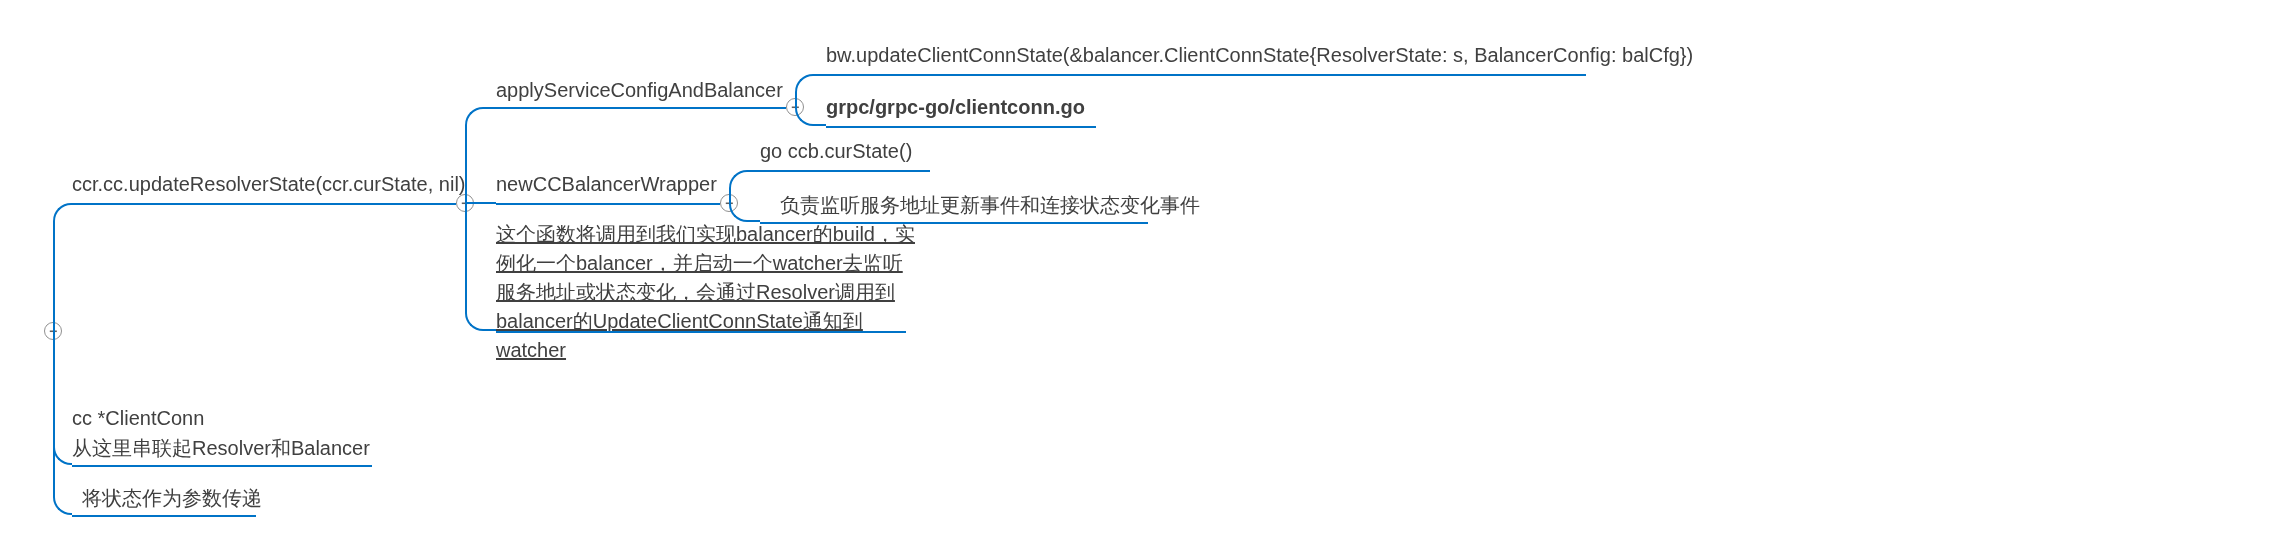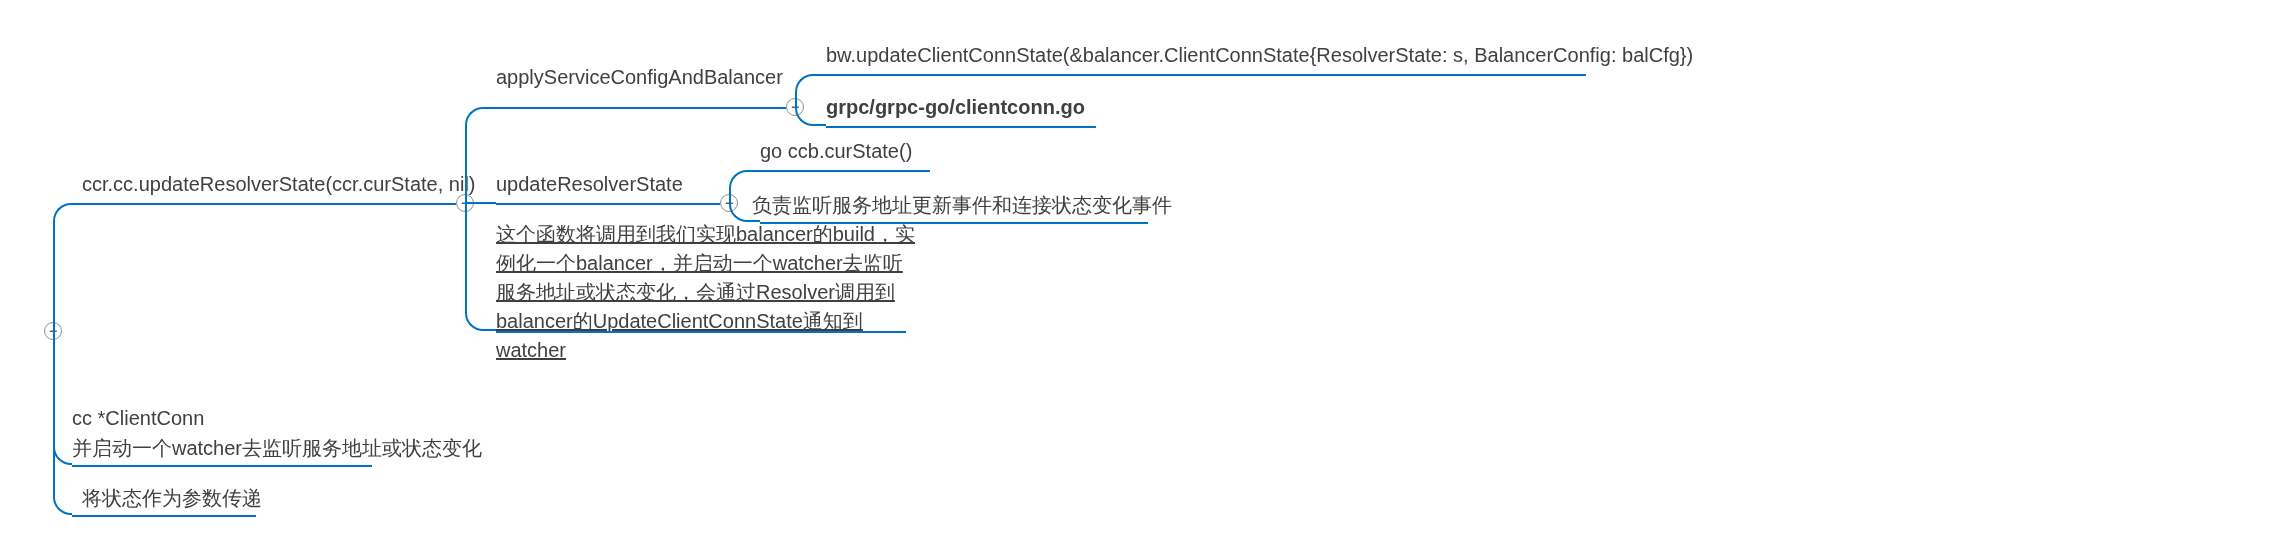--- a/index.html
+++ b/index.html
@@ -56,65 +56,65 @@
     width: 420px;
     line-height: 1.45;
     text-decoration: underline;
   }
 </style>
 </head>
 <body>
 
 <div class="toggle" style="left:8px; top:286px;">−</div>
 
-<div class="node" style="left:46px; top:137px;">ccr.cc.updateResolverState(ccr.curState, nil)</div>
+<div class="node" style="left:36px; top:137px;">ccr.cc.updateResolverState(ccr.curState, nil)</div>
 <div class="underline" style="left:36px; top:167px; width:384px;"></div>
 
 <div class="curve-top" style="left:17px; top:167px; width:19px; height:128px;"></div>
 
 <div class="curve" style="left:17px; top:295px; width:19px; height:134px;"></div>
 
 <div class="curve" style="left:17px; top:295px; width:19px; height:184px;"></div>
 
 <div class="node" style="left:36px; top:371px;">cc *ClientConn</div>
-<div class="node" style="left:36px; top:399px;">并启动一个watcher去监听服务地址或状态变化</div>
+<div class="node" style="left:36px; top:399px;">从这里串联起Resolver和Balancer</div>
 <div class="underline" style="left:36px; top:429px; width:300px;"></div>
 
 <div class="node" style="left:46px; top:449px;">将状态作为参数传递</div>
 <div class="underline" style="left:36px; top:479px; width:184px;"></div>
 
 <div class="toggle" style="left:420px; top:158px;">−</div>
 
 <div class="curve-top" style="left:429px; top:71px; width:31px; height:96px;"></div>
 
 <div class="curve" style="left:429px; top:166px; width:31px; height:2px; border-bottom-left-radius:6px;"></div>
 <div class="underline" style="left:429px; top:167px; width:31px; height:1px;"></div>
 
 <div class="curve" style="left:429px; top:167px; width:31px; height:128px;"></div>
 
-<div class="node" style="left:460px; top:30px;">applyServiceConfigAndBalancer</div>
+<div class="node" style="left:460px; top:43px;">applyServiceConfigAndBalancer</div>
 <div class="underline" style="left:460px; top:71px; width:290px;"></div>
 <div class="toggle" style="left:750px; top:62px;">−</div>
 
 <div class="curve-top" style="left:759px; top:38px; width:31px; height:33px;"></div>
 <div class="curve" style="left:759px; top:71px; width:31px; height:19px;"></div>
 
 <div class="node" style="left:790px; top:8px;">bw.updateClientConnState(&amp;balancer.ClientConnState{ResolverState: s, BalancerConfig: balCfg})</div>
 <div class="underline" style="left:790px; top:38px; width:760px;"></div>
 
 <div class="node" style="left:790px; top:60px;font-weight:bold;">grpc/grpc-go/clientconn.go</div>
 <div class="underline" style="left:790px; top:90px; width:270px;"></div>
 
-<div class="node" style="left:460px; top:137px;">updateResolverState</div>
+<div class="node" style="left:460px; top:137px;">newCCBalancerWrapper</div>
 <div class="underline" style="left:460px; top:167px; width:224px;"></div>
 <div class="toggle" style="left:684px; top:158px;">−</div>
 
 <div class="curve-top" style="left:693px; top:134px; width:31px; height:33px;"></div>
 <div class="curve" style="left:693px; top:167px; width:31px; height:19px;"></div>
 
 <div class="node" style="left:724px; top:104px;">go ccb.curState()</div>
 <div class="underline" style="left:724px; top:134px; width:170px;"></div>
 
-<div class="node" style="left:716px; top:156px;">负责监听服务地址更新事件和连接状态变化事件</div>
+<div class="node" style="left:744px; top:156px;">负责监听服务地址更新事件和连接状态变化事件</div>
 <div class="underline" style="left:724px; top:186px; width:388px;"></div>
 
 <div class="node multiline" style="left:460px; top:184px;">这个函数将调用到我们实现balancer的build，实例化一个balancer，并启动一个watcher去监听服务地址或状态变化，会通过Resolver调用到balancer的UpdateClientConnState通知到watcher</div>
 <div class="underline" style="left:460px; top:295px; width:410px;"></div>
 
 </body></html>

